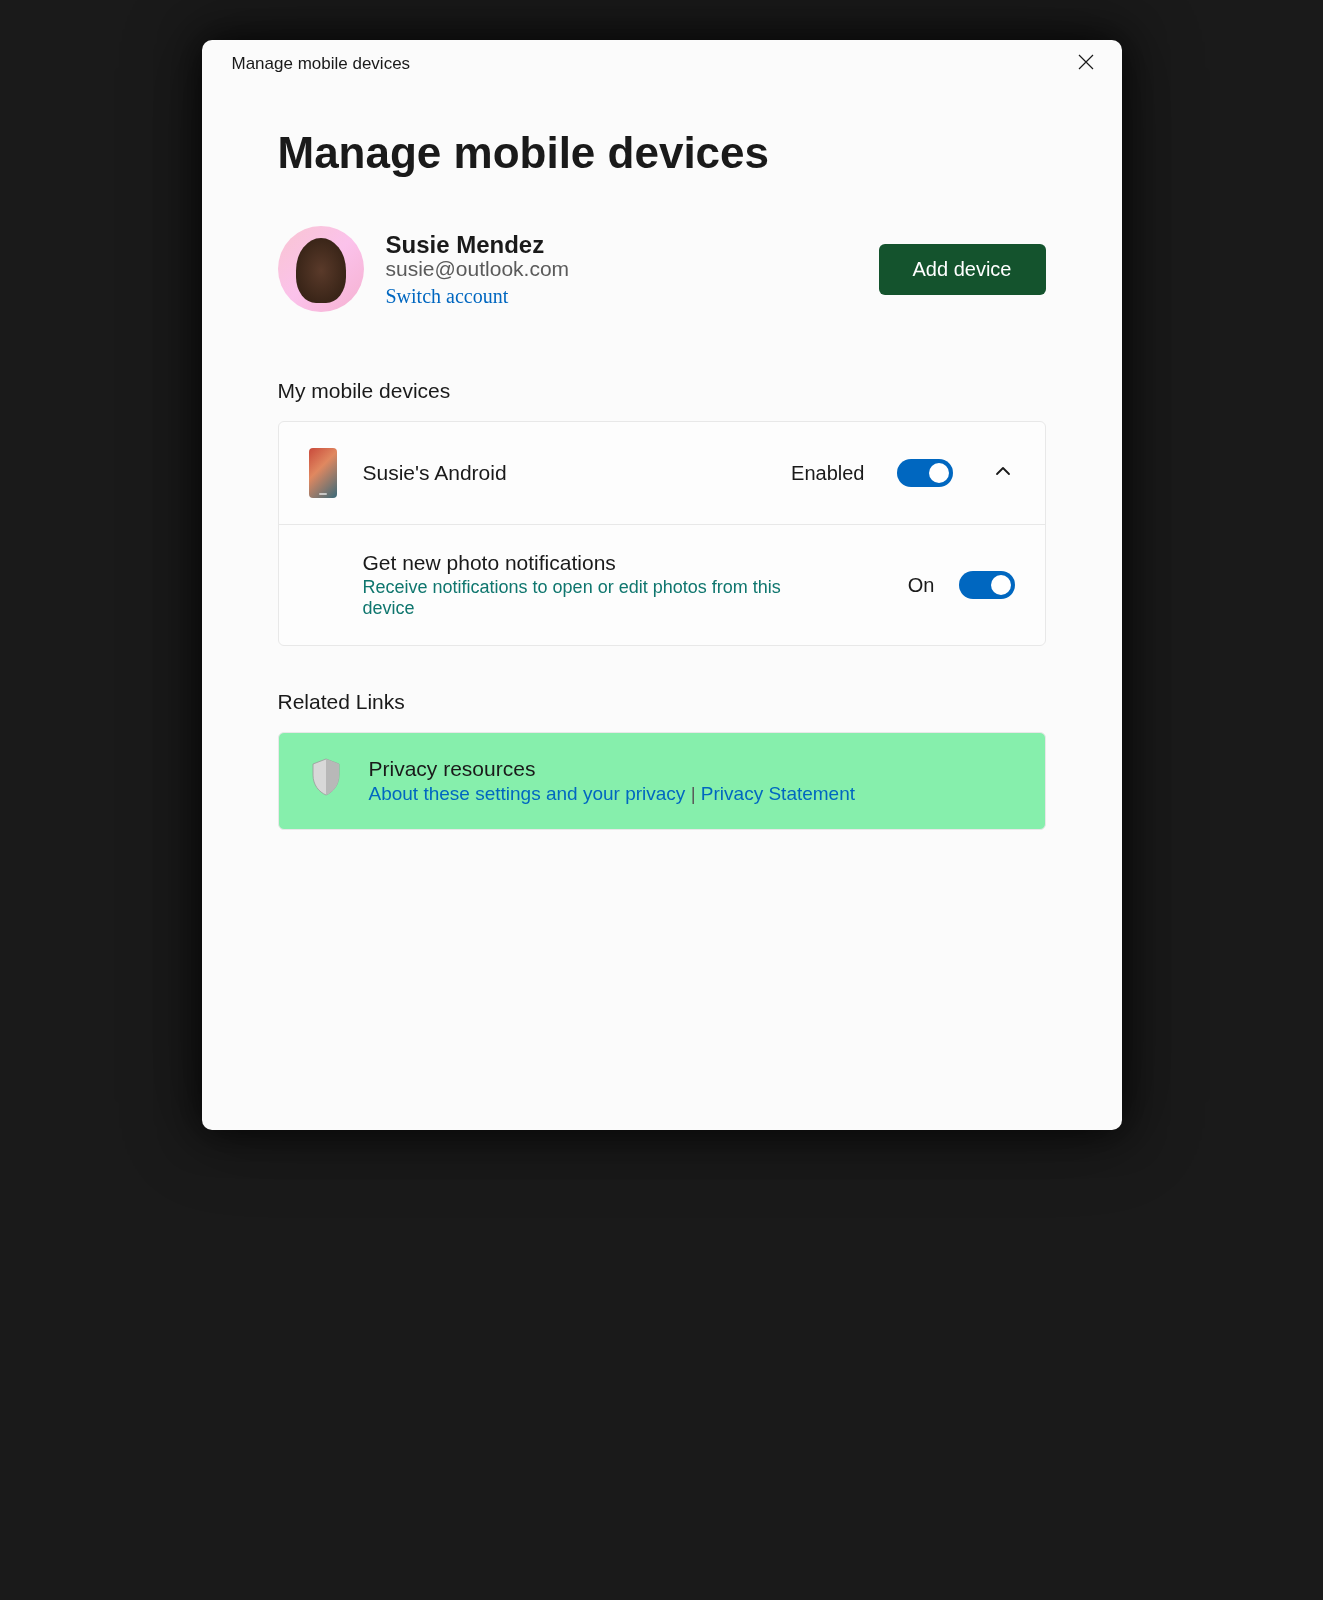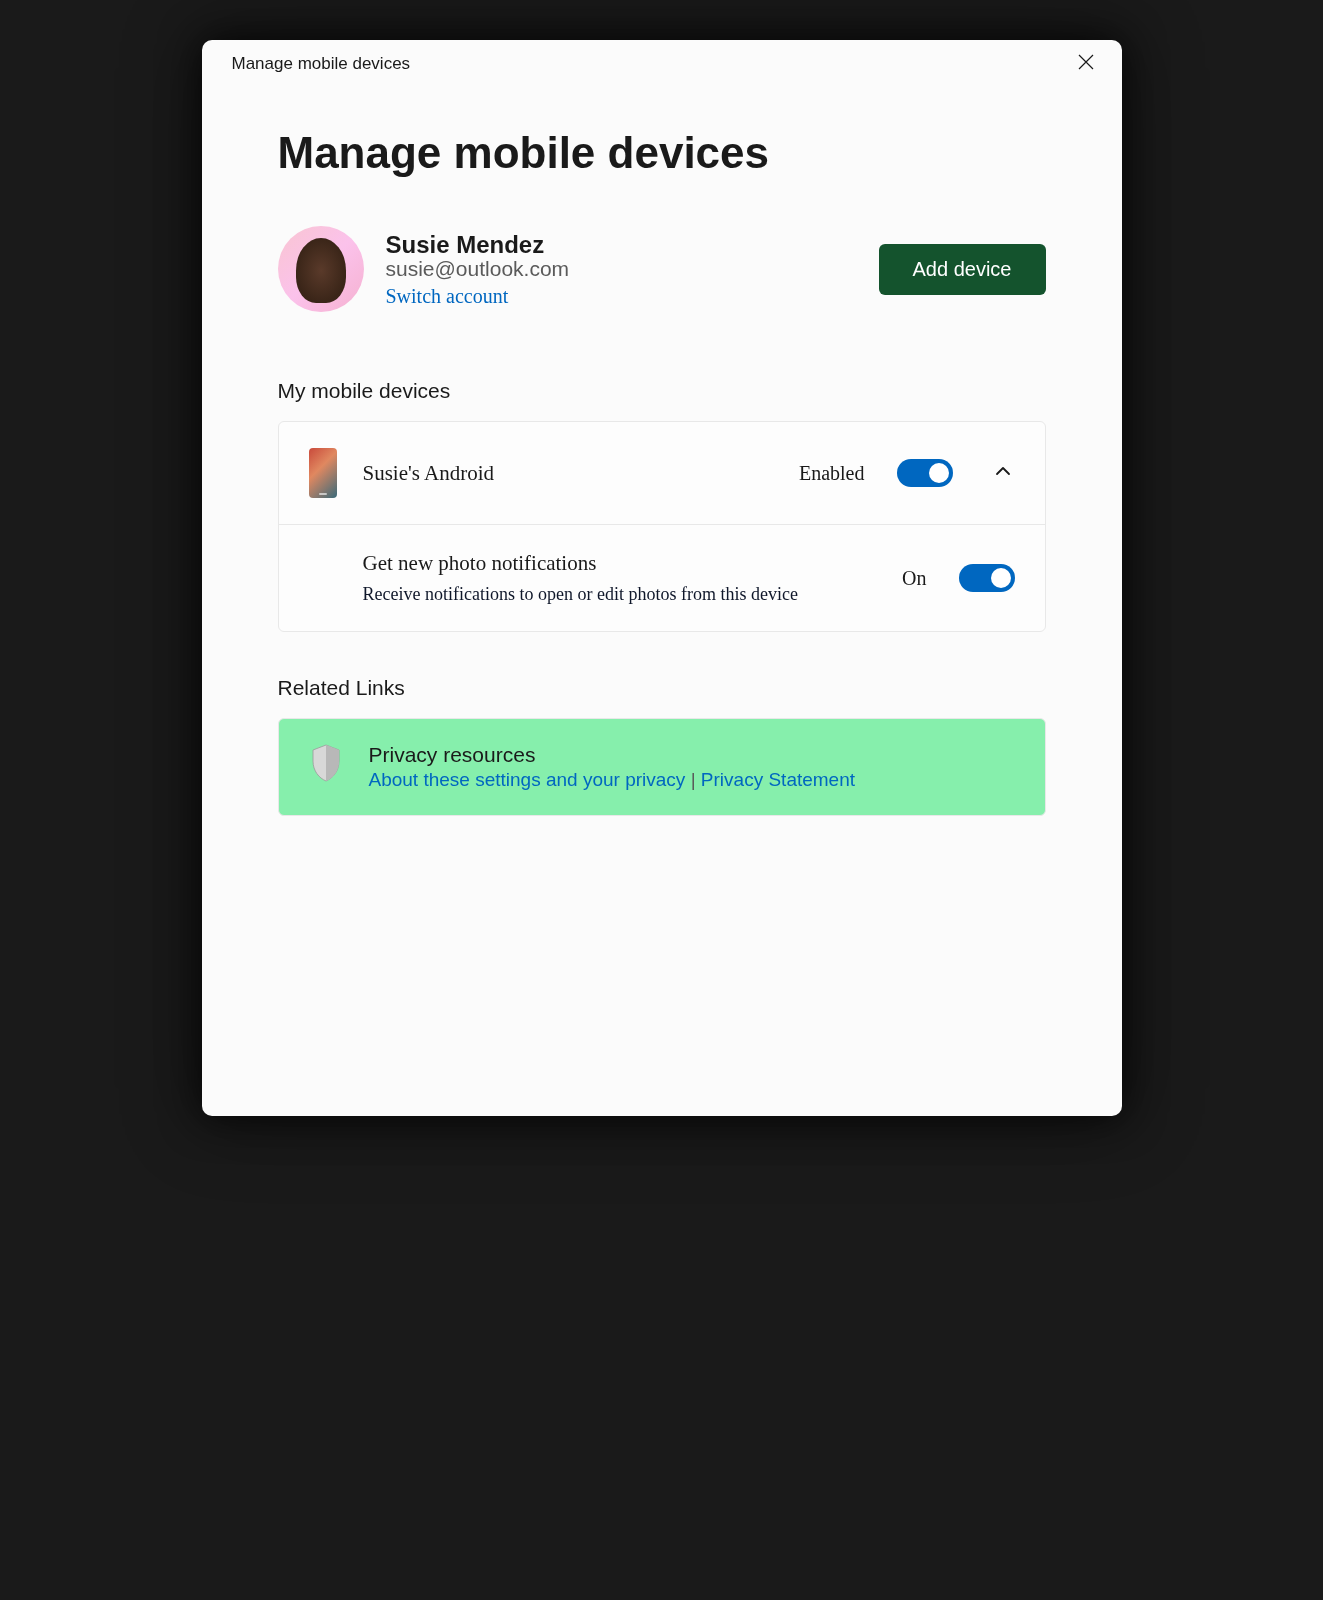--- a/index.html
+++ b/index.html
@@ -93,21 +93,20 @@
       font-size: 21px;
       font-weight: 400;
       color: #1a1a1a;
       margin-bottom: 18px;
     }
     .card {
       background: #fdfdfd;
       border: 1px solid #e8e8e8;
       border-radius: 6px;
       margin-bottom: 44px;
-      font-family: Liberation Serif, serif;
     }
     .device-header {
       display: flex;
       align-items: center;
       padding: 26px 30px;
       gap: 26px;
       border-bottom: 1px solid #e8e8e8;
     }
     .device-icon {
       width: 28px;
@@ -155,25 +154,25 @@
       justify-content: center;
       margin-left: 12px;
       cursor: pointer;
       color: #1a1a1a;
     }
     .chevron svg { width: 16px; height: 16px; }
     .device-detail {
       display: flex;
       align-items: center;
       padding: 26px 30px 26px 84px;
-      gap: 26px;
+      gap: 18px;
     }
     .detail-text { flex: 1; }
     .detail-title { font-size: 21px; color: #1a1a1a; }
-    .detail-desc { font-size: 18px; color: #0f172a; margin-top: 8px; max-width: 440px; }
+    .detail-desc { font-size: 18px; color: #0f766e; margin-top: 2px; max-width: 440px; }
     .related-card {
       background: #86efac;
       border: 1px solid #e8e8e8;
       border-radius: 6px;
       padding: 24px 30px;
       display: flex;
       align-items: flex-start;
       gap: 26px;
     }
     .shield-icon {

